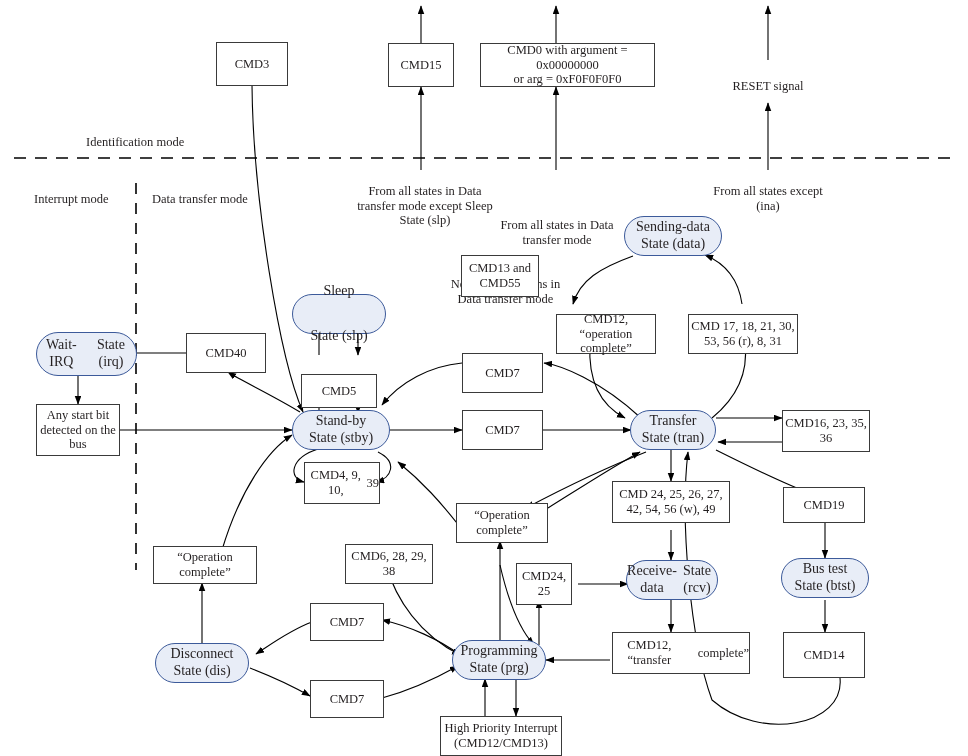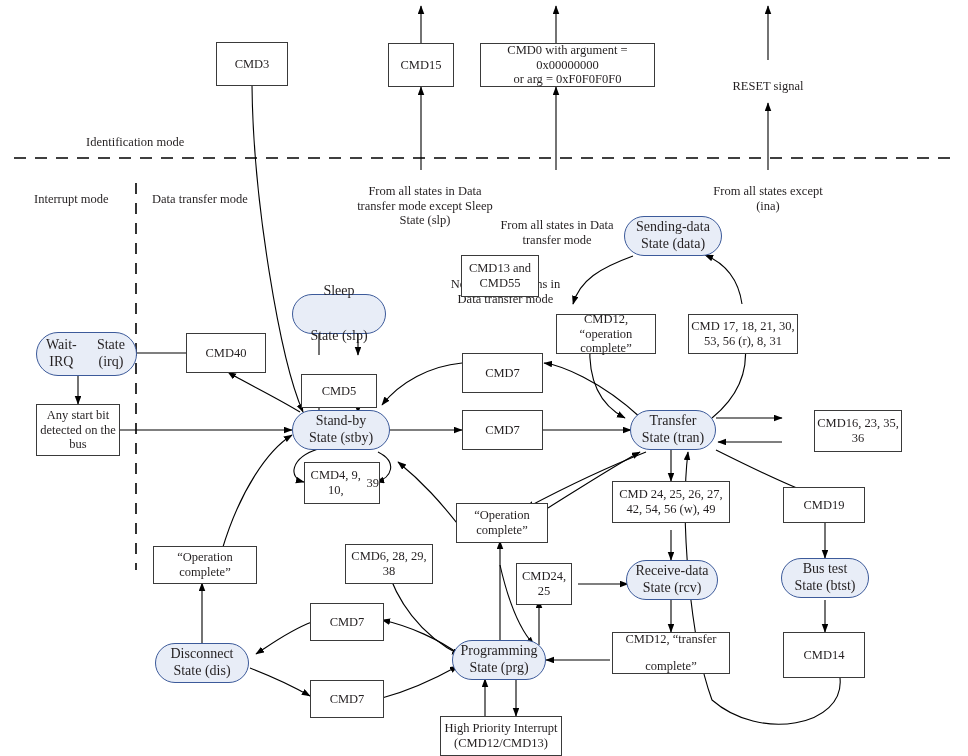--- a/index.html
+++ b/index.html
@@ -163,21 +163,21 @@
   <div class="node cmdbox" style="left:36px;top:404px;width:84px;height:52px;flex-direction:column;">
     <span>Any start bit</span>
     <span>detected on the</span>
     <span>bus</span>
   </div>
 
   <div class="node cmdbox" style="left:462px;top:410px;width:81px;height:40px;">
     <span>CMD7</span>
   </div>
 
-  <div class="node cmdbox" style="left:782px;top:410px;width:88px;height:42px;flex-direction:column;margin-left:32px;">
+  <div class="node cmdbox" style="left:782px;top:410px;width:88px;height:42px;flex-direction:column;">
     <span>CMD16, 23, 35,</span>
     <span>36</span>
   </div>
 
   <div class="node cmdbox" style="left:304px;top:462px;width:76px;height:42px;">
     <span>CMD4, 9, 10,</span>
     <span>39</span>
   </div>
 
   <div class="node cmdbox" style="left:612px;top:481px;width:118px;height:42px;flex-direction:column;">
@@ -209,21 +209,21 @@
   </div>
 
   <div class="node cmdbox" style="left:310px;top:603px;width:74px;height:38px;">
     <span>CMD7</span>
   </div>
 
   <div class="node cmdbox" style="left:310px;top:680px;width:74px;height:38px;">
     <span>CMD7</span>
   </div>
 
-  <div class="node cmdbox" style="left:612px;top:632px;width:118px;height:42px;flex-direction:column;gap:12px;">
+  <div class="node cmdbox" style="left:612px;top:632px;width:138px;height:42px;gap:12px;">
     <span>CMD12, “transfer</span>
     <span>complete”</span>
   </div>
 
   <div class="node cmdbox" style="left:783px;top:632px;width:82px;height:46px;">
     <span>CMD14</span>
   </div>
 
   <div class="node cmdbox" style="left:440px;top:716px;width:122px;height:40px;flex-direction:column;">
     <span>High Priority Interrupt</span>
@@ -248,21 +248,21 @@
   <div class="node pill" style="left:624px;top:216px;width:98px;height:40px;flex-direction:column;">
     <span>Sending-data</span>
     <span>State (data)</span>
   </div>
 
   <div class="node pill" style="left:630px;top:410px;width:86px;height:40px;flex-direction:column;">
     <span>Transfer</span>
     <span>State (tran)</span>
   </div>
 
-  <div class="node pill" style="left:626px;top:560px;width:92px;height:40px;flex-direction:column;">
+  <div class="node pill" style="left:626px;top:560px;width:92px;height:40px;">
     <span>Receive-data</span>
     <span>State (rcv)</span>
   </div>
 
   <div class="node pill" style="left:781px;top:558px;width:88px;height:40px;flex-direction:column;text-align:right;">
     <span>Bus test</span>
     <span>State (btst)</span>
   </div>
 
   <div class="node pill" style="left:155px;top:643px;width:94px;height:40px;flex-direction:column;">

